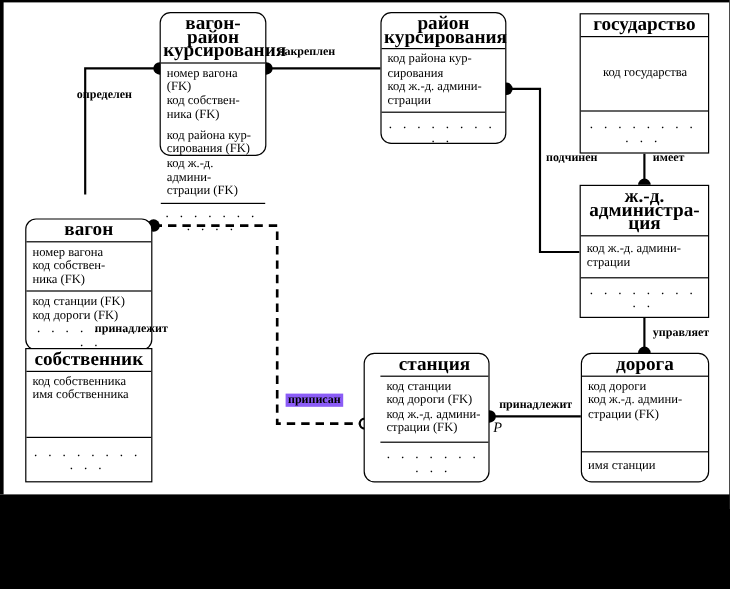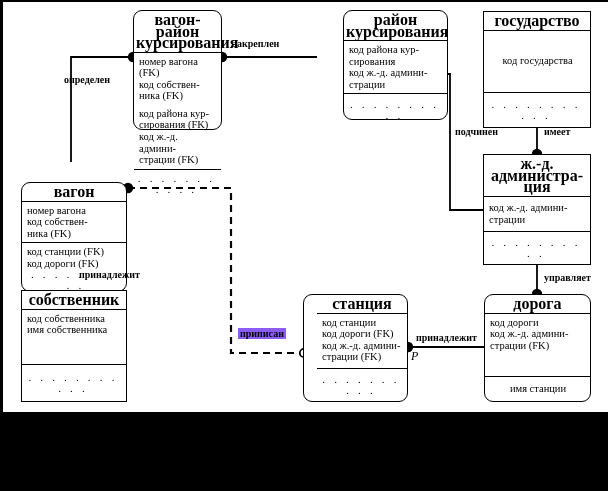--- a/index.html
+++ b/index.html
@@ -39,21 +39,21 @@
   }
   .ent-sec{
     font-weight:normal;
     font-size:10.5px;
     line-height:11.6px;
     padding:3px 4px 3px 5px;
     box-sizing:border-box;
     box-sizing:border-box;
   }
   .ent-sec.bordered{border-top:1.6px solid #000;}
-  .ent-sec.centered{text-align:center;}
+  .ent-sec.centered{}
   .ent-sec.grow{flex:1 1 auto;}
   .ent-sec .gap{height:6px;}
   .attr{white-space:pre-line;}
   .dots{
     letter-spacing:3.2px;
     font-size:11px;
     line-height:11px;
     color:#000;
     text-align:center;
     padding-left:2px;
@@ -160,21 +160,21 @@
 
     <div class="entity" style="left:18px;top:288px;width:106px;height:112px;">
       <div class="ent-title attr">собственник</div>
       <div class="ent-sec grow">
         <div class="attr">код собственника
 имя собственника</div>
       </div>
       <div class="ent-sec bordered dots" style="padding-top:7px;padding-bottom:7px;">. . . . . . . . . . .</div>
     </div>
 
-    <div class="entity rounded" style="left:314px;top:8px;width:105px;height:110px;margin-left:26px;">
+    <div class="entity rounded" style="left:314px;top:8px;width:105px;height:110px;">
       <div class="ent-title attr">район
 курсирования</div>
       <div class="ent-sec grow">
         <div class="attr">код района кур-
 сирования
 код ж.-д. админи-
 страции</div>
       </div>
       <div class="ent-sec bordered dots" style="padding-top:5px;padding-bottom:5px;">. . . . . . . . . .</div>
     </div>

